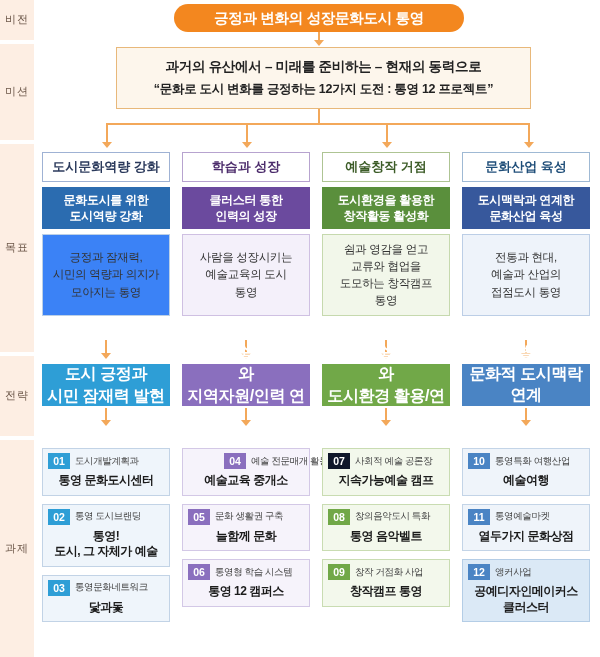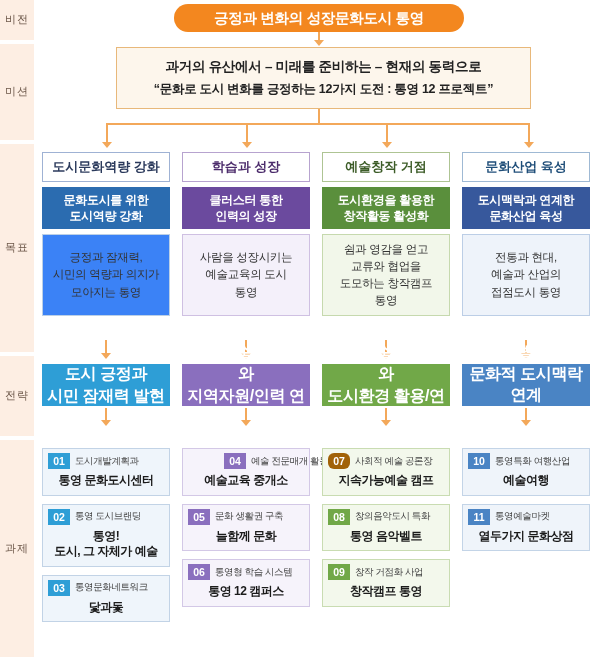--- a/index.html
+++ b/index.html
@@ -280,21 +280,21 @@
           <span class="num" style="background:#8a6fbe;">06</span>
           <span class="cat">통영형 학습 시스템</span>
         </div>
         <div class="name" style="white-space:pre-line;">통영 12 캠퍼스</div>
       </div>
     </div>
 
     <div class="tasks c3">
       <div class="task" style="background:#f3f8ec;border-color:#c9dcb2;">
         <div class="top">
-          <span class="num" style="background:#a16207;border-radius:6px;">07</span>
+          <span class="num" style="background:#0f172a;">07</span>
           <span class="cat">사회적 예술 공론장</span>
         </div>
         <div class="name" style="white-space:pre-line;">지속가능예술 캠프</div>
       </div>
       <div class="task" style="background:#f3f8ec;border-color:#c9dcb2;">
         <div class="top">
           <span class="num" style="background:#71a848;">08</span>
           <span class="cat">창의음악도시 특화</span>
         </div>
         <div class="name" style="white-space:pre-line;">통영 음악벨트</div>
@@ -316,16 +316,24 @@
         </div>
         <div class="name" style="white-space:pre-line;">예술여행</div>
       </div>
       <div class="task" style="background:#eff4fa;border-color:#c3d4e7;">
         <div class="top">
           <span class="num" style="background:#4a84c4;">11</span>
           <span class="cat">통영예술마켓</span>
         </div>
         <div class="name" style="white-space:pre-line;">열두가지 문화상점</div>
       </div>
+      <div class="task" style="background:#dbe9f6;border-color:#b4cde6;">
+        <div class="top">
+          <span class="num" style="background:#4a84c4;">12</span>
+          <span class="cat">앵커사업</span>
+        </div>
+        <div class="name" style="white-space:pre-line;">공예디자인메이커스
+클러스터</div>
+      </div>
     </div>
 
   </div>
 </div>
 
 </body></html>

